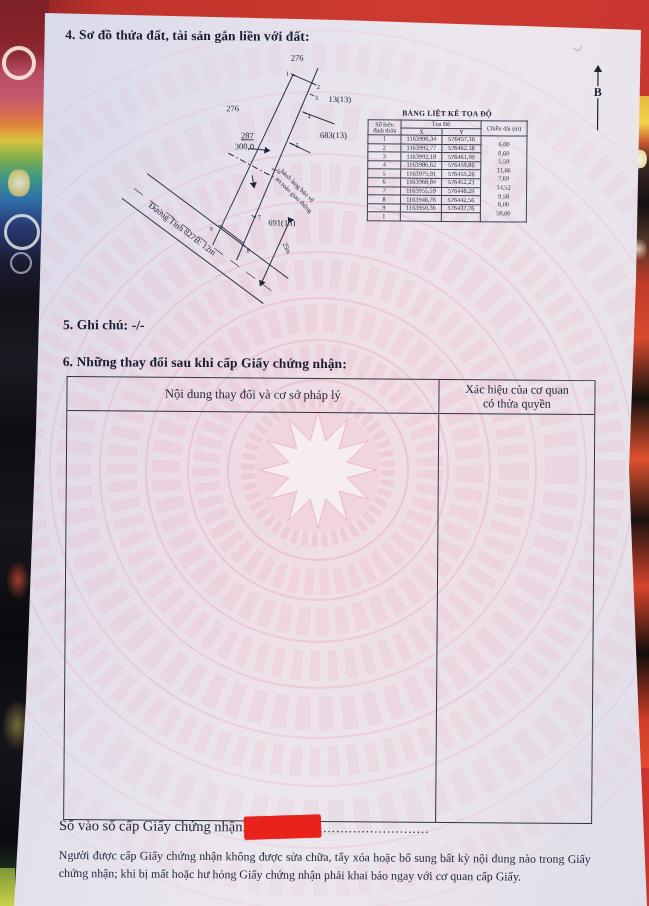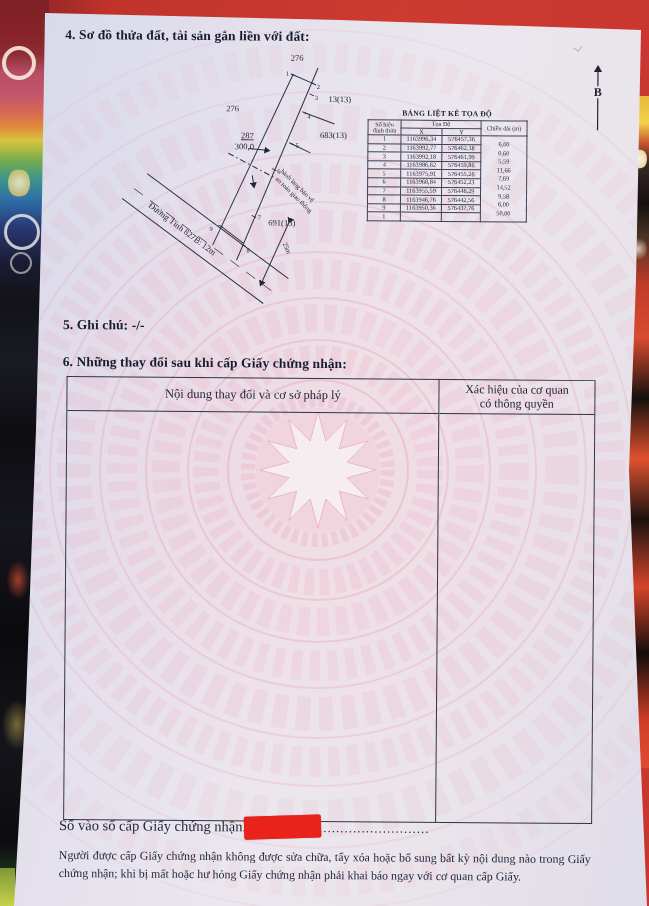--- a/index.html
+++ b/index.html
@@ -291,21 +291,21 @@
 
       <div class="sec-title" style="left:62px;top:356px;width:420px;">6. Những thay đổi sau khi cấp Giấy chứng nhận:</div>
 
       <div id="big-table">
         <div id="bt-left">
           <div class="bt-head">Nội dung thay đổi và cơ sở pháp lý</div>
           <div style="flex:1"></div>
         </div>
         <div id="bt-right">
           <div class="bt-head" style="font-size:12px;">
-            <span><span>Xác hiệu của cơ quan</span><br><span>có thông quyền</span></span>
+            <span><span>Xác hiệu của cơ quan</span><br><span>có thửa quyền</span></span>
           </div>
           <div style="flex:1"></div>
         </div>
       </div>
 
       <div id="register-line">
         <span>Số vào sổ cấp Giấy chứng nhận</span><span id="register-dots">............................................</span>
       </div>
       <div id="redaction"></div>
       <div id="footer-note">Người được cấp Giấy chứng nhận không được sửa chữa, tẩy xóa hoặc bổ sung bất kỳ nội dung nào trong Giấy chứng nhận; khi bị mất hoặc hư hỏng Giấy chứng nhận phải khai báo ngay với cơ quan cấp Giấy.</div>

